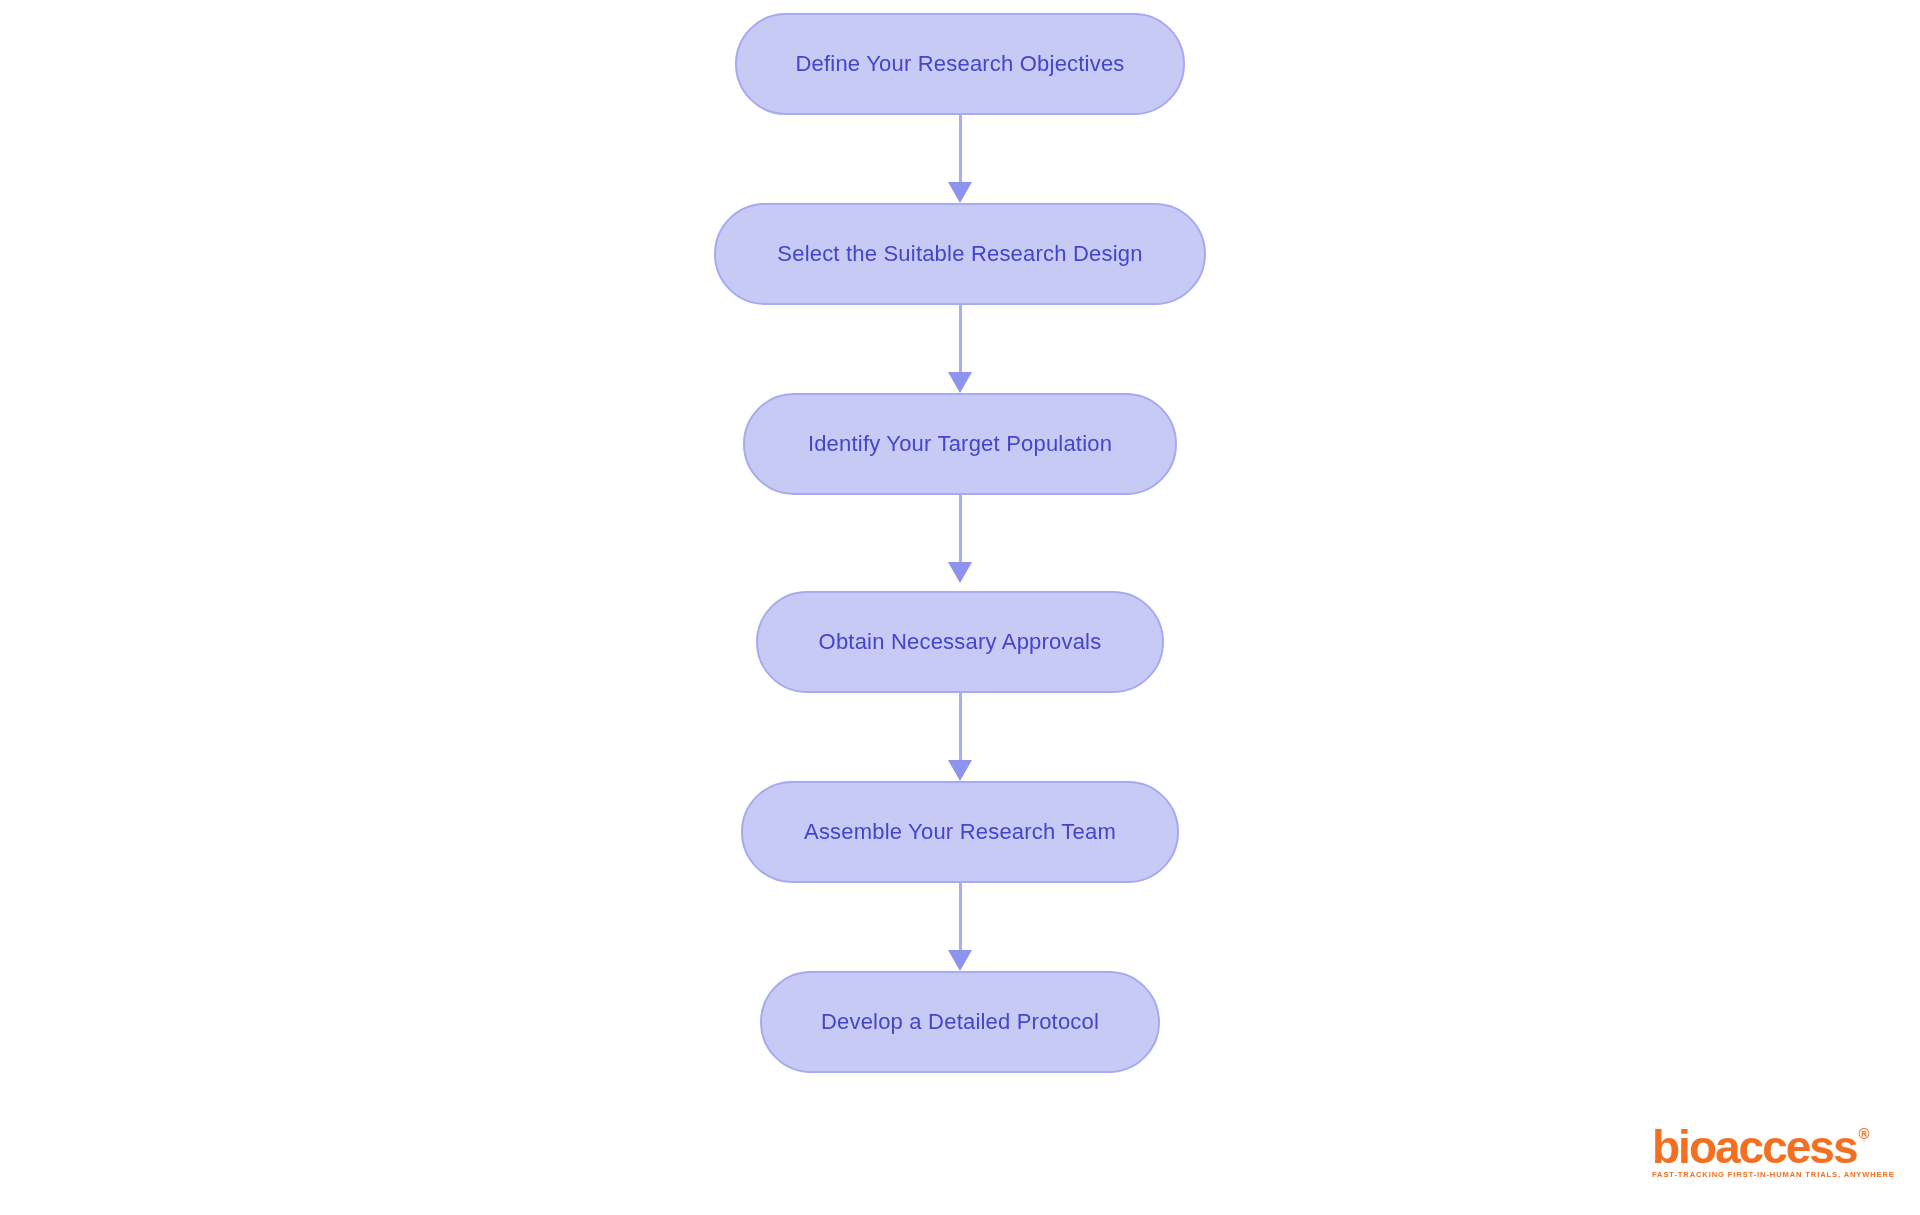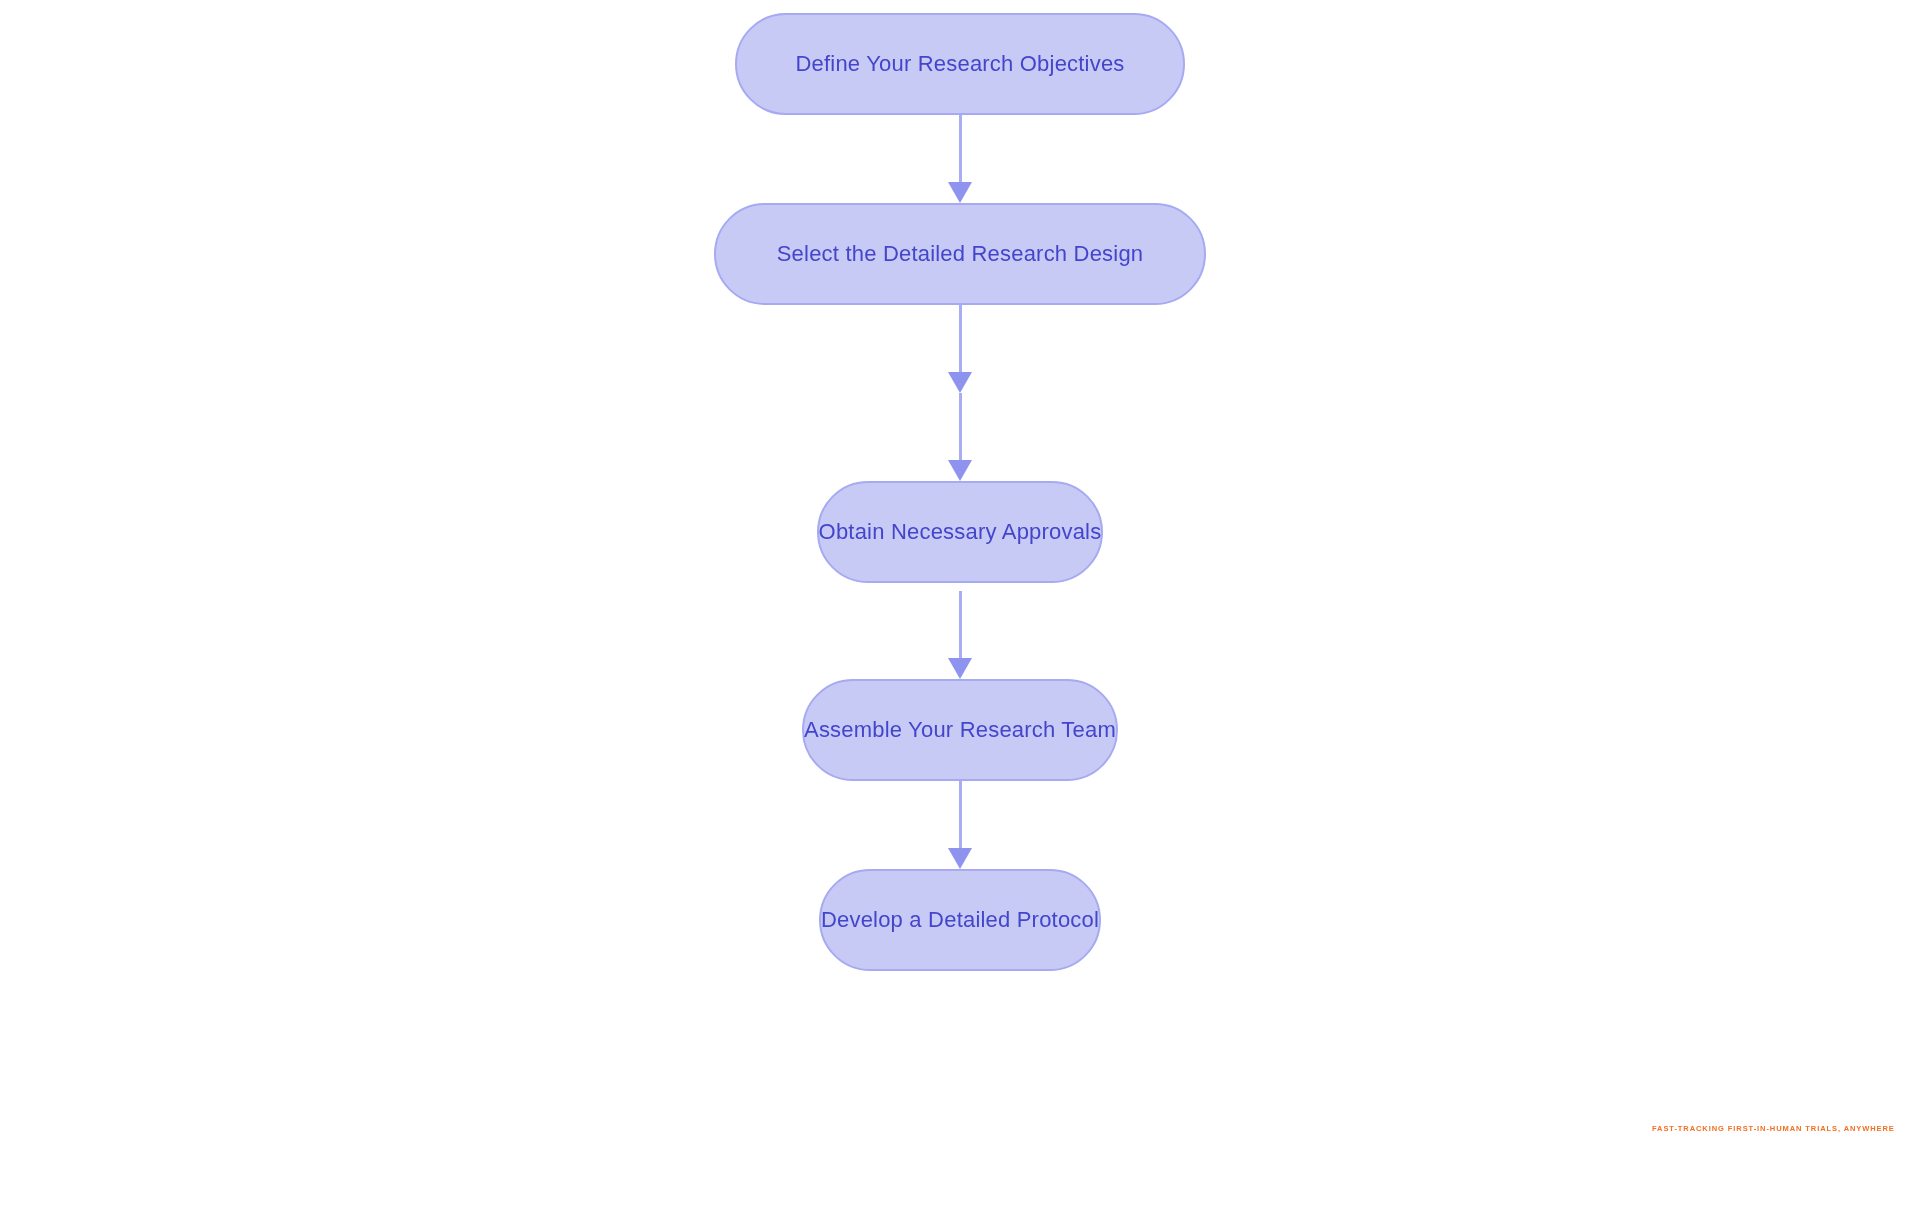--- a/index.html
+++ b/index.html
@@ -106,28 +106,31 @@
   <div class="node">
     <span>Define Your Research Objectives</span>
   </div>
 
   <div class="arrow">
     <div class="arrow-line"></div>
     <div class="arrow-head"></div>
   </div>
 
   <div class="node">
-    <span>Select the Detailed Research Design</span>
+    <span>Select the Suitable Research Design</span>
   </div>
 
   <div class="arrow">
     <div class="arrow-line"></div>
     <div class="arrow-head"></div>
   </div>
 
+  <div class="node">
+    <span>Identify Your Target Population</span>
+  </div>
 
   <div class="arrow">
     <div class="arrow-line"></div>
     <div class="arrow-head"></div>
   </div>
 
   <div class="node">
     <span>Obtain Necessary Approvals</span>
   </div>
 
@@ -144,15 +147,18 @@
     <div class="arrow-line"></div>
     <div class="arrow-head"></div>
   </div>
 
   <div class="node">
     <span>Develop a Detailed Protocol</span>
   </div>
 </div>
 
   <div class="logo">
+    <div class="logo-word">
+      <span>bioaccess</span><span class="reg">®</span>
+    </div>
     <div class="logo-tagline">FAST-TRACKING FIRST-IN-HUMAN TRIALS, ANYWHERE</div>
   </div>
 </div>
 
 </body></html>

